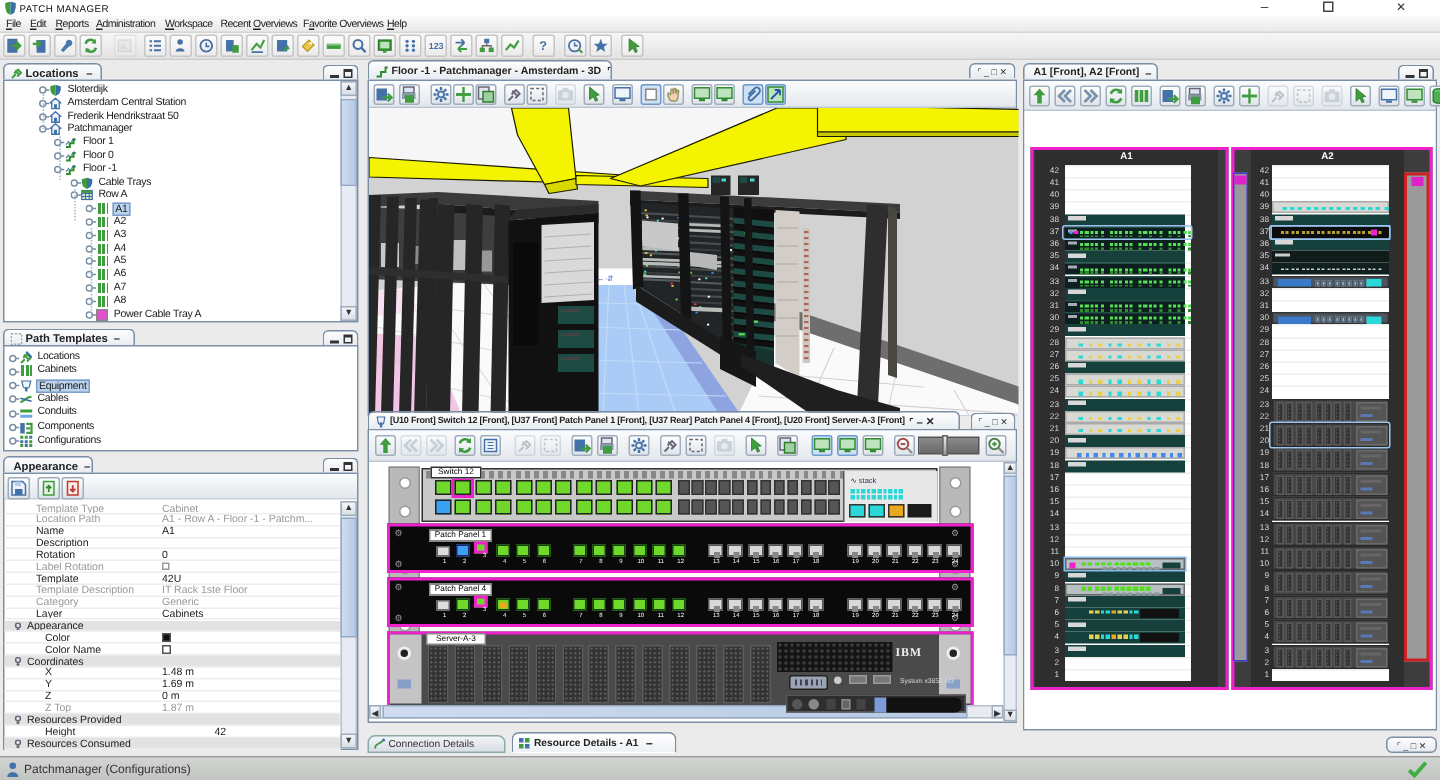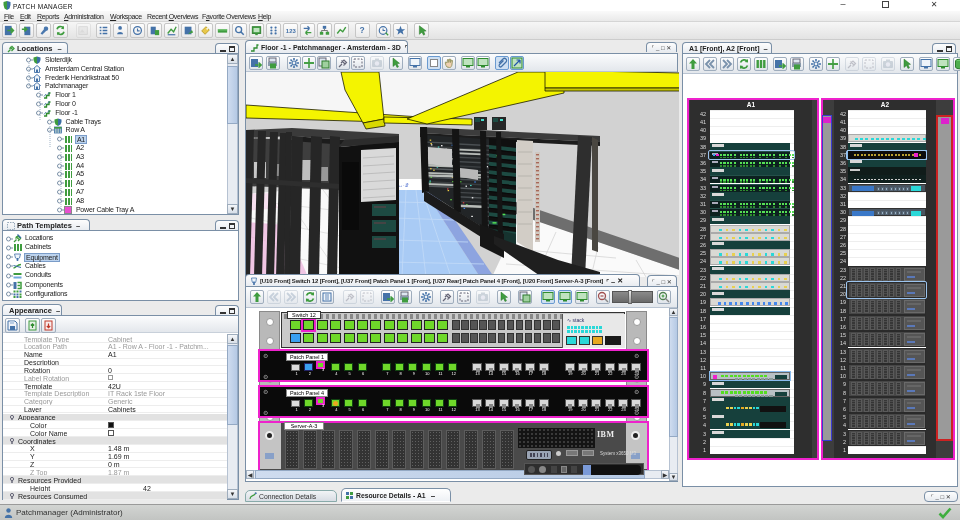--- a/index.html
+++ b/index.html
@@ -2651,16 +2651,16 @@
       <div class="abs" style="left:2px;bottom:2px;width:8px;height:2px;background:#5a78b8;"></div>
     </div>
   </div>
 <div class="abs" style="left:846px;top:280.9px;width:81px;height:18px;border:1.5px solid #9cc4ee;border-radius:2px;"></div>
 <div class="minibox" style="left:924px;top:491px;width:34px;height:11px;border-bottom:1px solid #7a8fa6;border-radius:4px;font-size:6px;color:#333;">⌜ _ □ ✕</div>
 <div class="abs" style="left:0;top:504px;width:960px;height:16px;background:linear-gradient(#d2d4d2,#c2c4c2);border-top:1px solid #9a9a9a;">
 <svg class="abs" style="left:4px;top:3px" width="9" height="10" viewBox="0 0 9 10">
       <circle cx="4.5" cy="2.5" r="2.2" fill="#4472a8"></circle>
       <path d="M0.8 10 C0.8 5.8 8.2 5.8 8.2 10 Z" fill="#4472a8"></path>
     </svg>
-<div class="abs" style="left:16px;top:3px;font-size:8px;color:#333;">Patchmanager (Administrator)</div>
+<div class="abs" style="left:16px;top:3px;font-size:8px;color:#333;">Patchmanager (Configurations)</div>
 <svg class="abs" style="left:938px;top:2px" width="14" height="12" viewBox="0 0 14 12">
       <path d="M1.5 6.5 L5 10 L12.5 1.5" stroke="#3fae3f" stroke-width="2.6" fill="none"></path>
     </svg>
 </div>
 </body></html>

